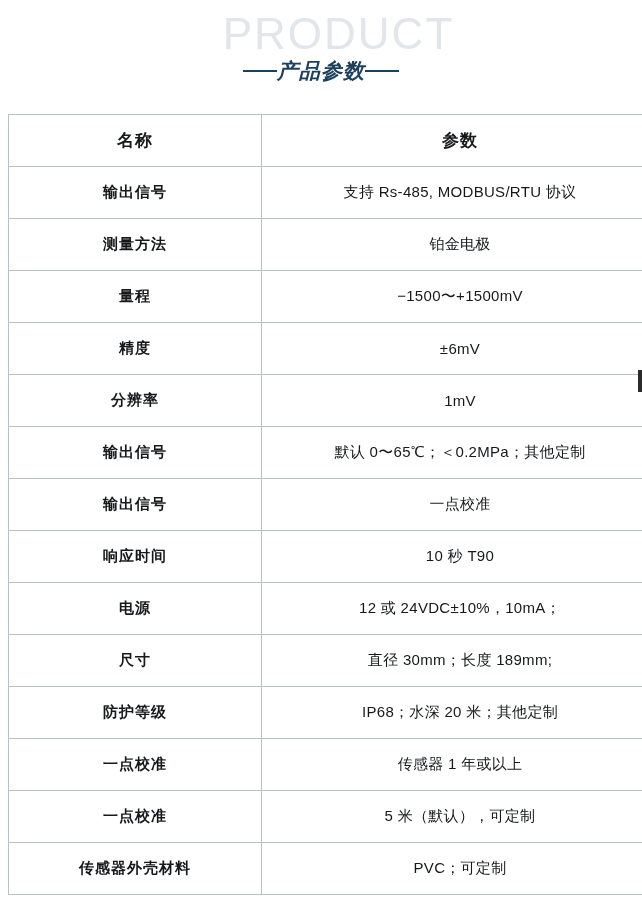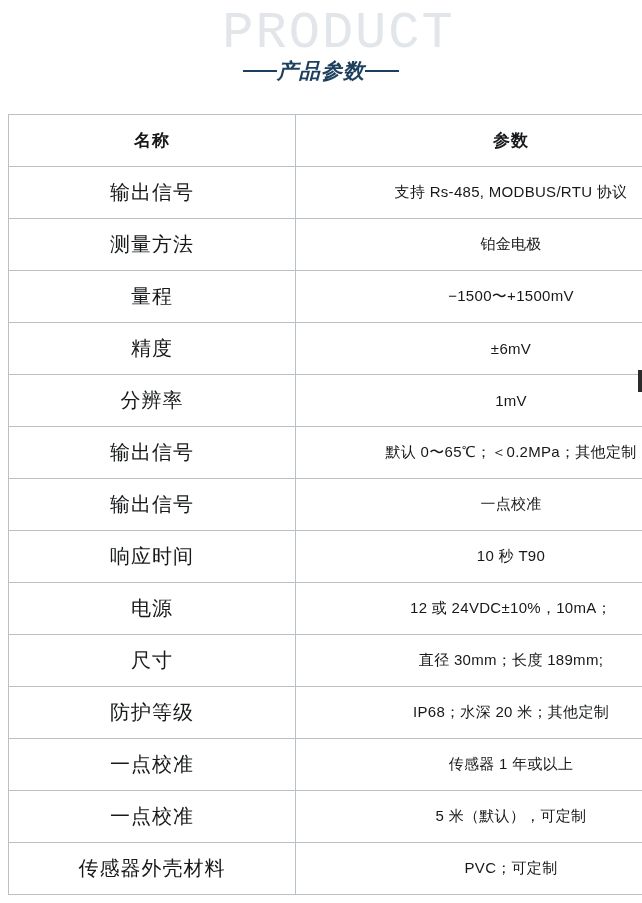--- a/index.html
+++ b/index.html
@@ -17,22 +17,22 @@
     position: relative;
     width: 642px;
     height: 903px;
     box-sizing: border-box;
   }
   .header {
     padding-top: 8px;
     text-align: center;
   }
   .header-bg-title {
-    font-family: Liberation Mono, monospace;
-    font-size: 52px;
+    font-family: Liberation Sans, sans-serif;
+    font-size: 44px;
     letter-spacing: 2px;
     color: #e2e6ea;
     font-weight: 400;
     line-height: 52px;
     height: 52px;
     padding-left: 35px;
   }
   .header-sub {
     display: flex;
     align-items: center;
@@ -61,29 +61,29 @@
     width: 626px;
   }
   table.spec {
     border-collapse: collapse;
     width: 626px;
     table-layout: fixed;
   }
   table.spec td {
     border: 1px solid #b9c0c6;
     height: 51px;
-    padding: 0 23px;
+    padding: 0 6px;
     vertical-align: middle;
     color: #16181a;
   }
   td.name-col {
     width: 240px;
     text-align: center;
-    font-size: 20px;
-    font-weight: normal;
+    font-size: 15px;
+    font-weight: bold;
     letter-spacing: 1px;
   }
   td.val-col {
     width: 384px;
     text-align: center;
     font-size: 15px;
     letter-spacing: 0.3px;
   }
   tr.head-row td.name-col,
   tr.head-row td.val-col {

